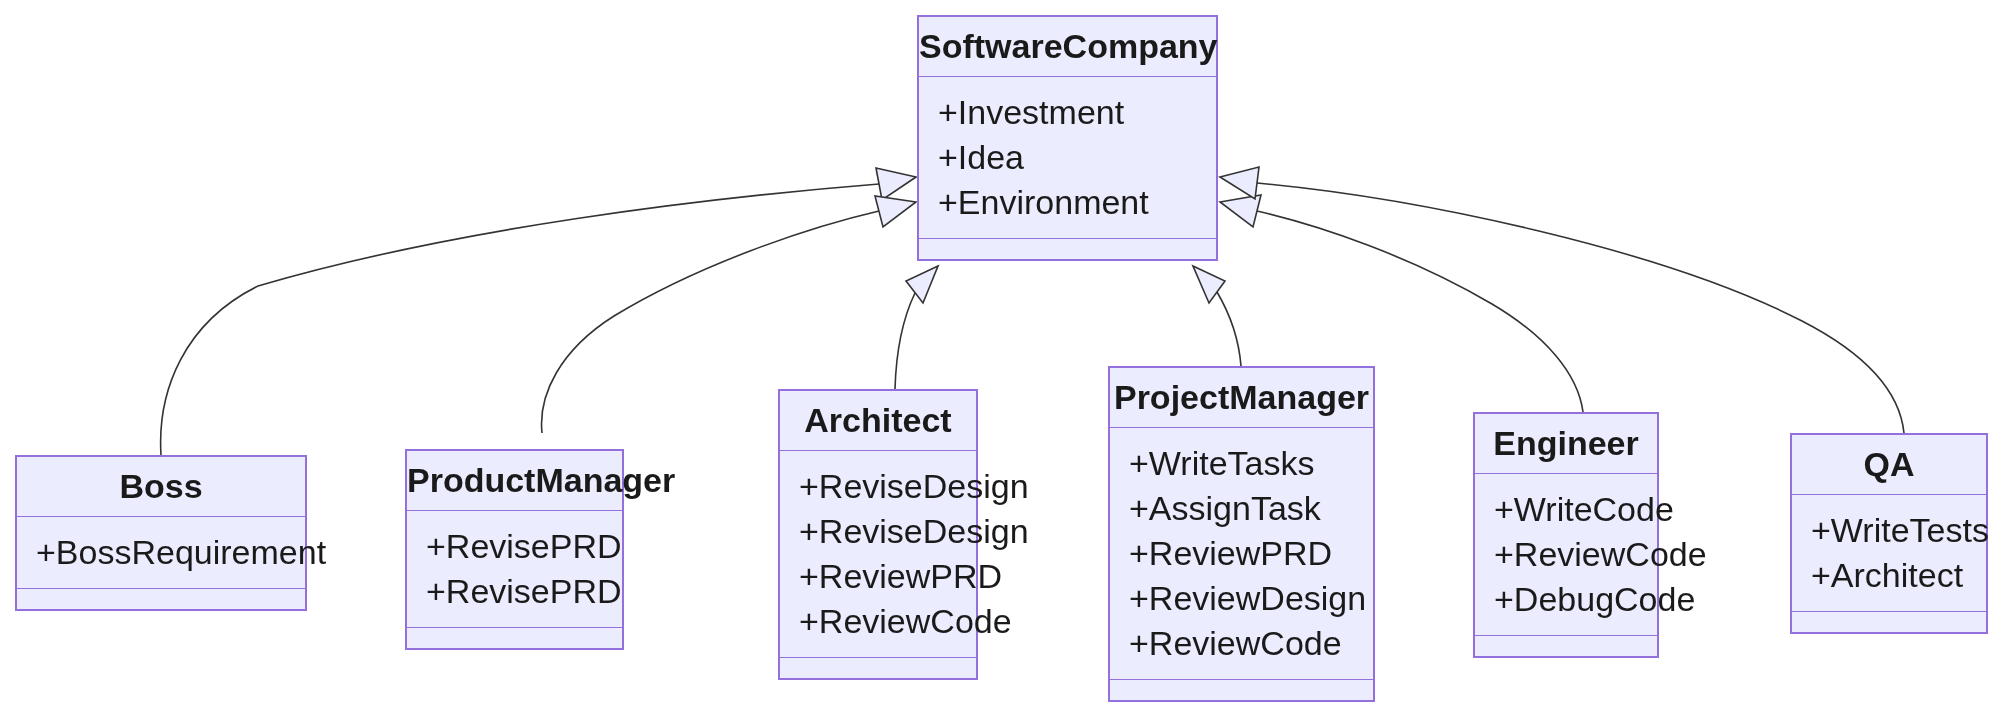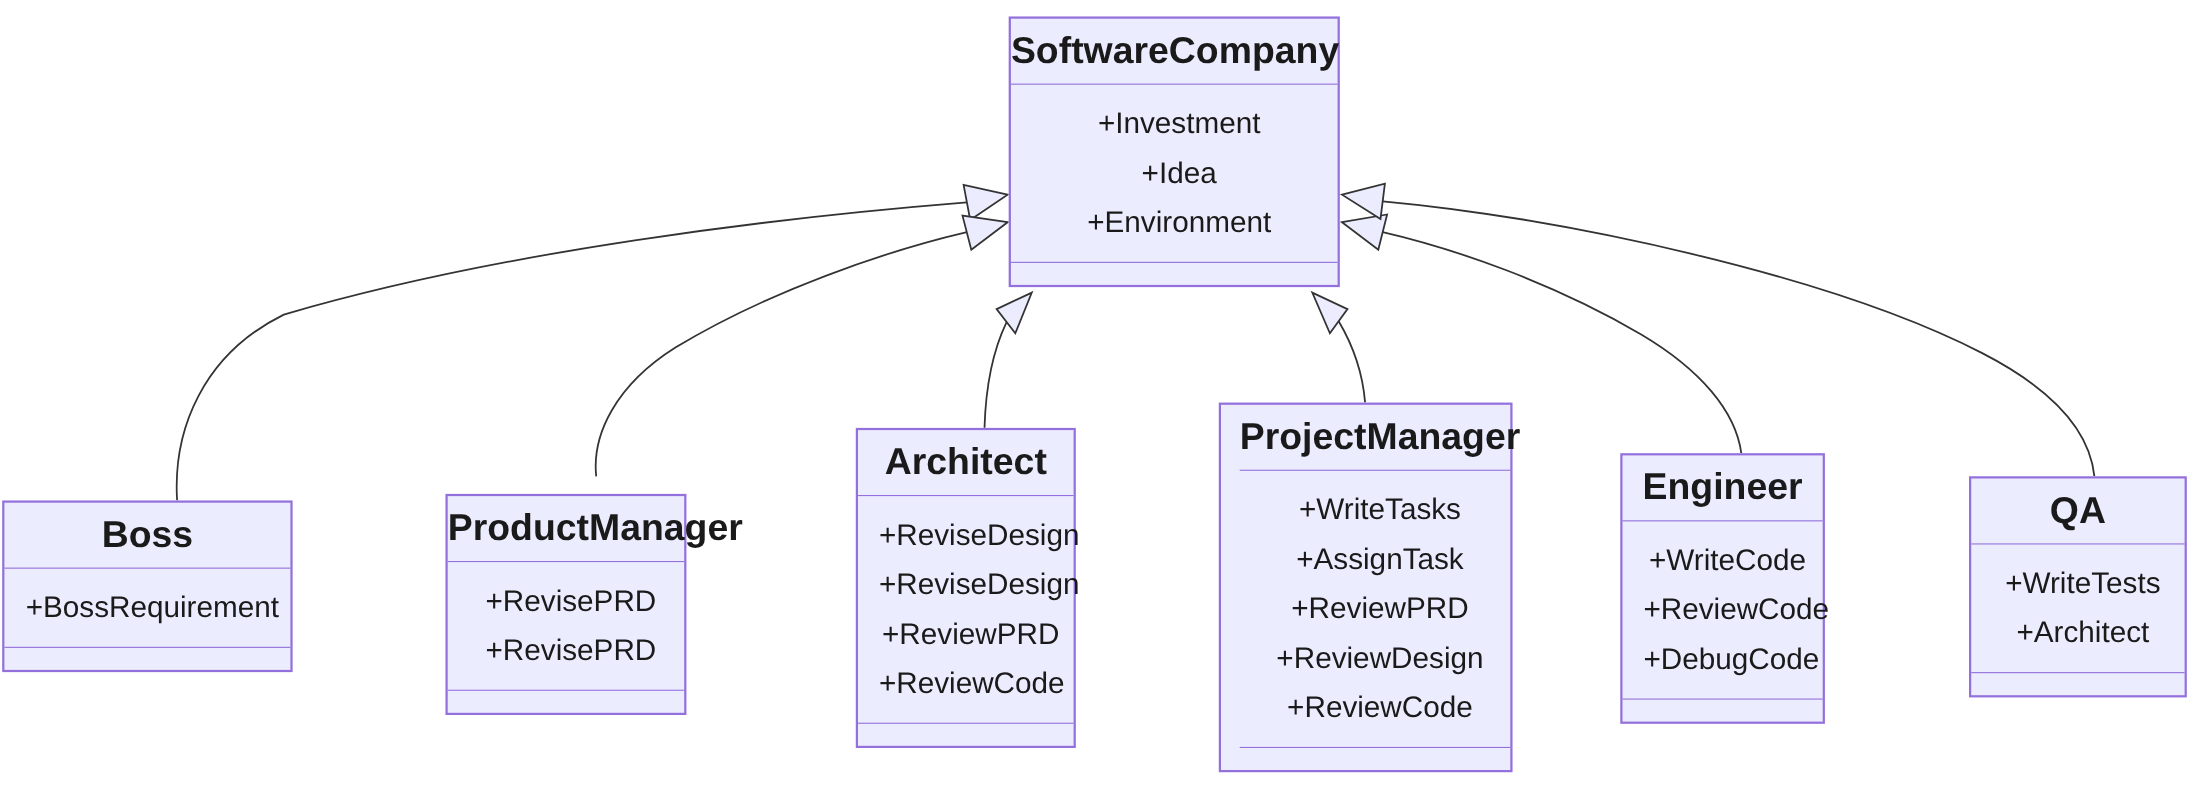--- a/index.html
+++ b/index.html
@@ -45,23 +45,22 @@
     border-bottom: 1.5px solid #9370DB;
     white-space: nowrap;
   }
   .cmembers {
     padding: 13px 10px 13px 19px;
     border-bottom: 1.5px solid #9370DB;
   }
   .cm {
     height: 45px;
     line-height: 45px;
-    font-size: 27px;
+    font-size: 34px;
     white-space: nowrap;
-    text-align: center;
   }
   .cfooter { height: 20px; }
 </style>
 </head>
 <body>
 
 <div id="canvas">
 
   <svg id="edge-layer" viewBox="0 0 2003 722" xmlns="http://www.w3.org/2000/svg">
 
@@ -87,21 +86,21 @@
   <div class="cbox" style="left:917px; top:15px; width:301px;">
     <div class="ctitle">SoftwareCompany</div>
     <div class="cmembers">
       <div class="cm">+Investment</div>
       <div class="cm">+Idea</div>
       <div class="cm">+Environment</div>
     </div>
     <div class="cfooter"></div>
   </div>
 
-  <div class="cbox" style="left:2px; top:455px; width:264px;">
+  <div class="cbox" style="left:15px; top:455px; width:292px;">
     <div class="ctitle">Boss</div>
     <div class="cmembers">
       <div class="cm">+BossRequirement</div>
     </div>
     <div class="cfooter"></div>
   </div>
 
   <div class="cbox" style="left:405px; top:449px; width:219px;">
     <div class="ctitle">ProductManager</div>
     <div class="cmembers">
@@ -115,21 +114,21 @@
     <div class="ctitle">Architect</div>
     <div class="cmembers">
       <div class="cm">+ReviseDesign</div>
       <div class="cm">+ReviseDesign</div>
       <div class="cm">+ReviewPRD</div>
       <div class="cm">+ReviewCode</div>
     </div>
     <div class="cfooter"></div>
   </div>
 
-  <div class="cbox" style="left:1108px; top:366px; width:267px;padding-left:17px;">
+  <div class="cbox" style="left:1108px; top:366px; width:267px;">
     <div class="ctitle">ProjectManager</div>
     <div class="cmembers">
       <div class="cm">+WriteTasks</div>
       <div class="cm">+AssignTask</div>
       <div class="cm">+ReviewPRD</div>
       <div class="cm">+ReviewDesign</div>
       <div class="cm">+ReviewCode</div>
     </div>
     <div class="cfooter"></div>
   </div>

